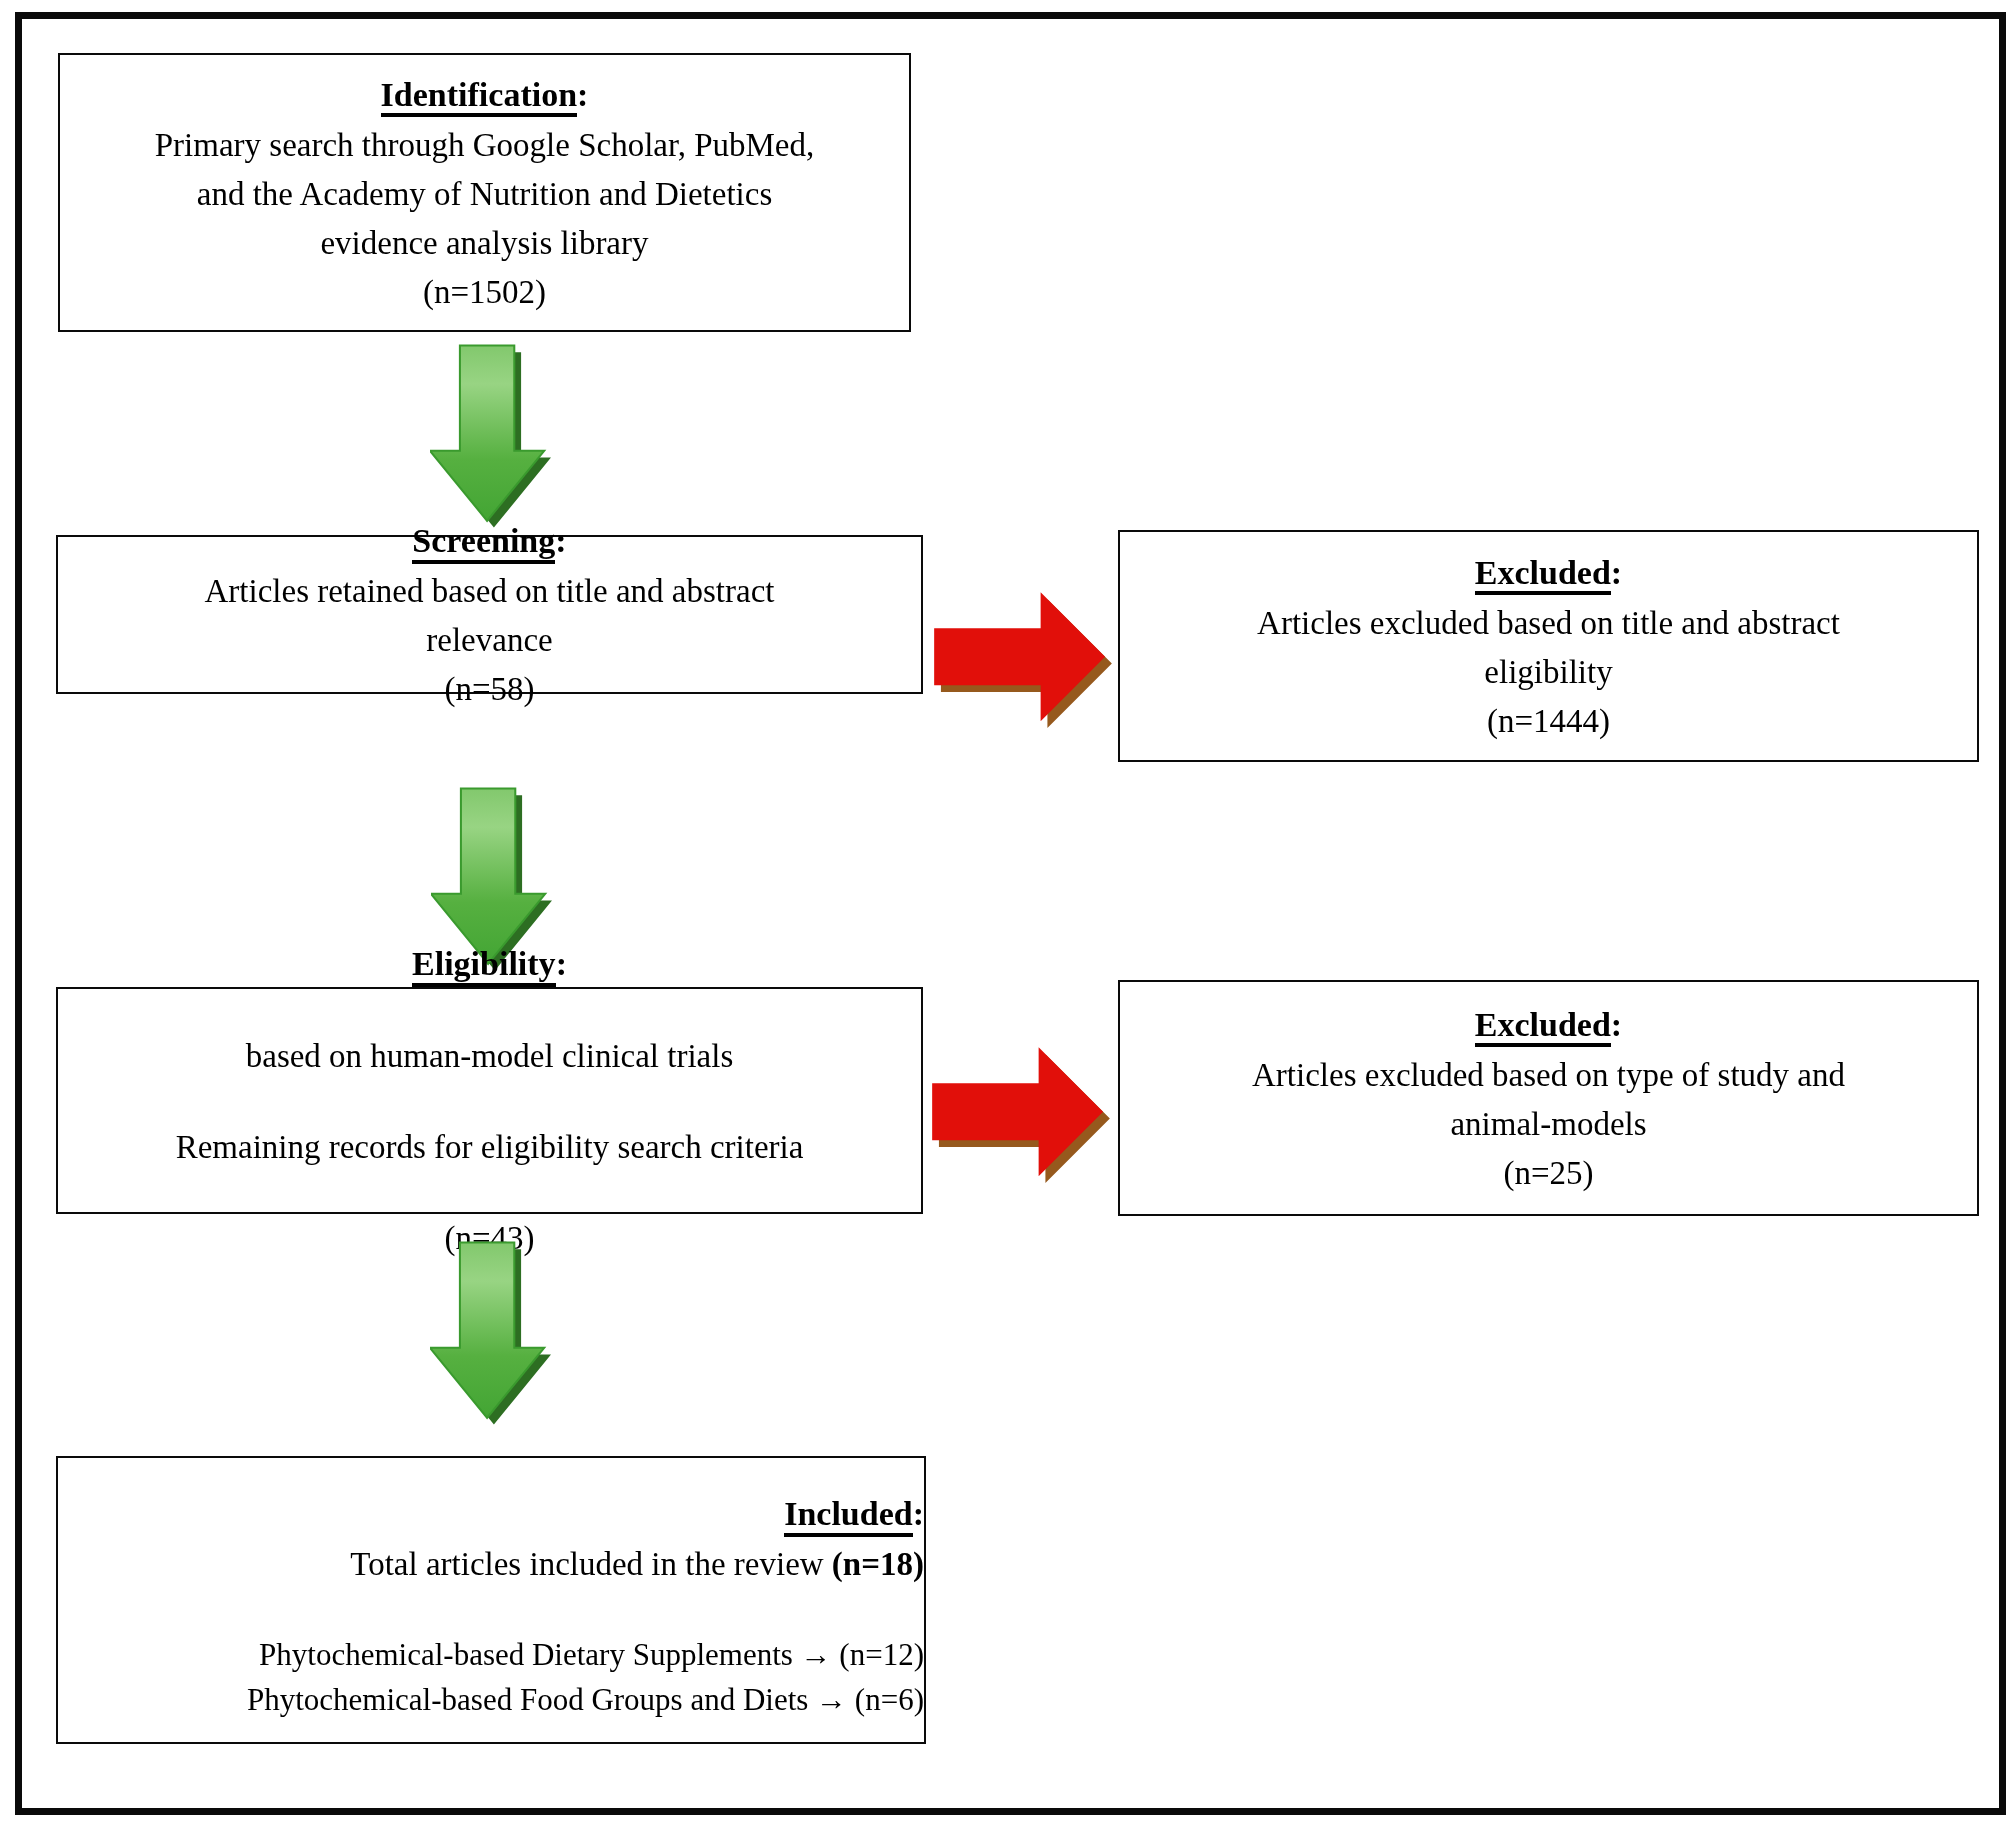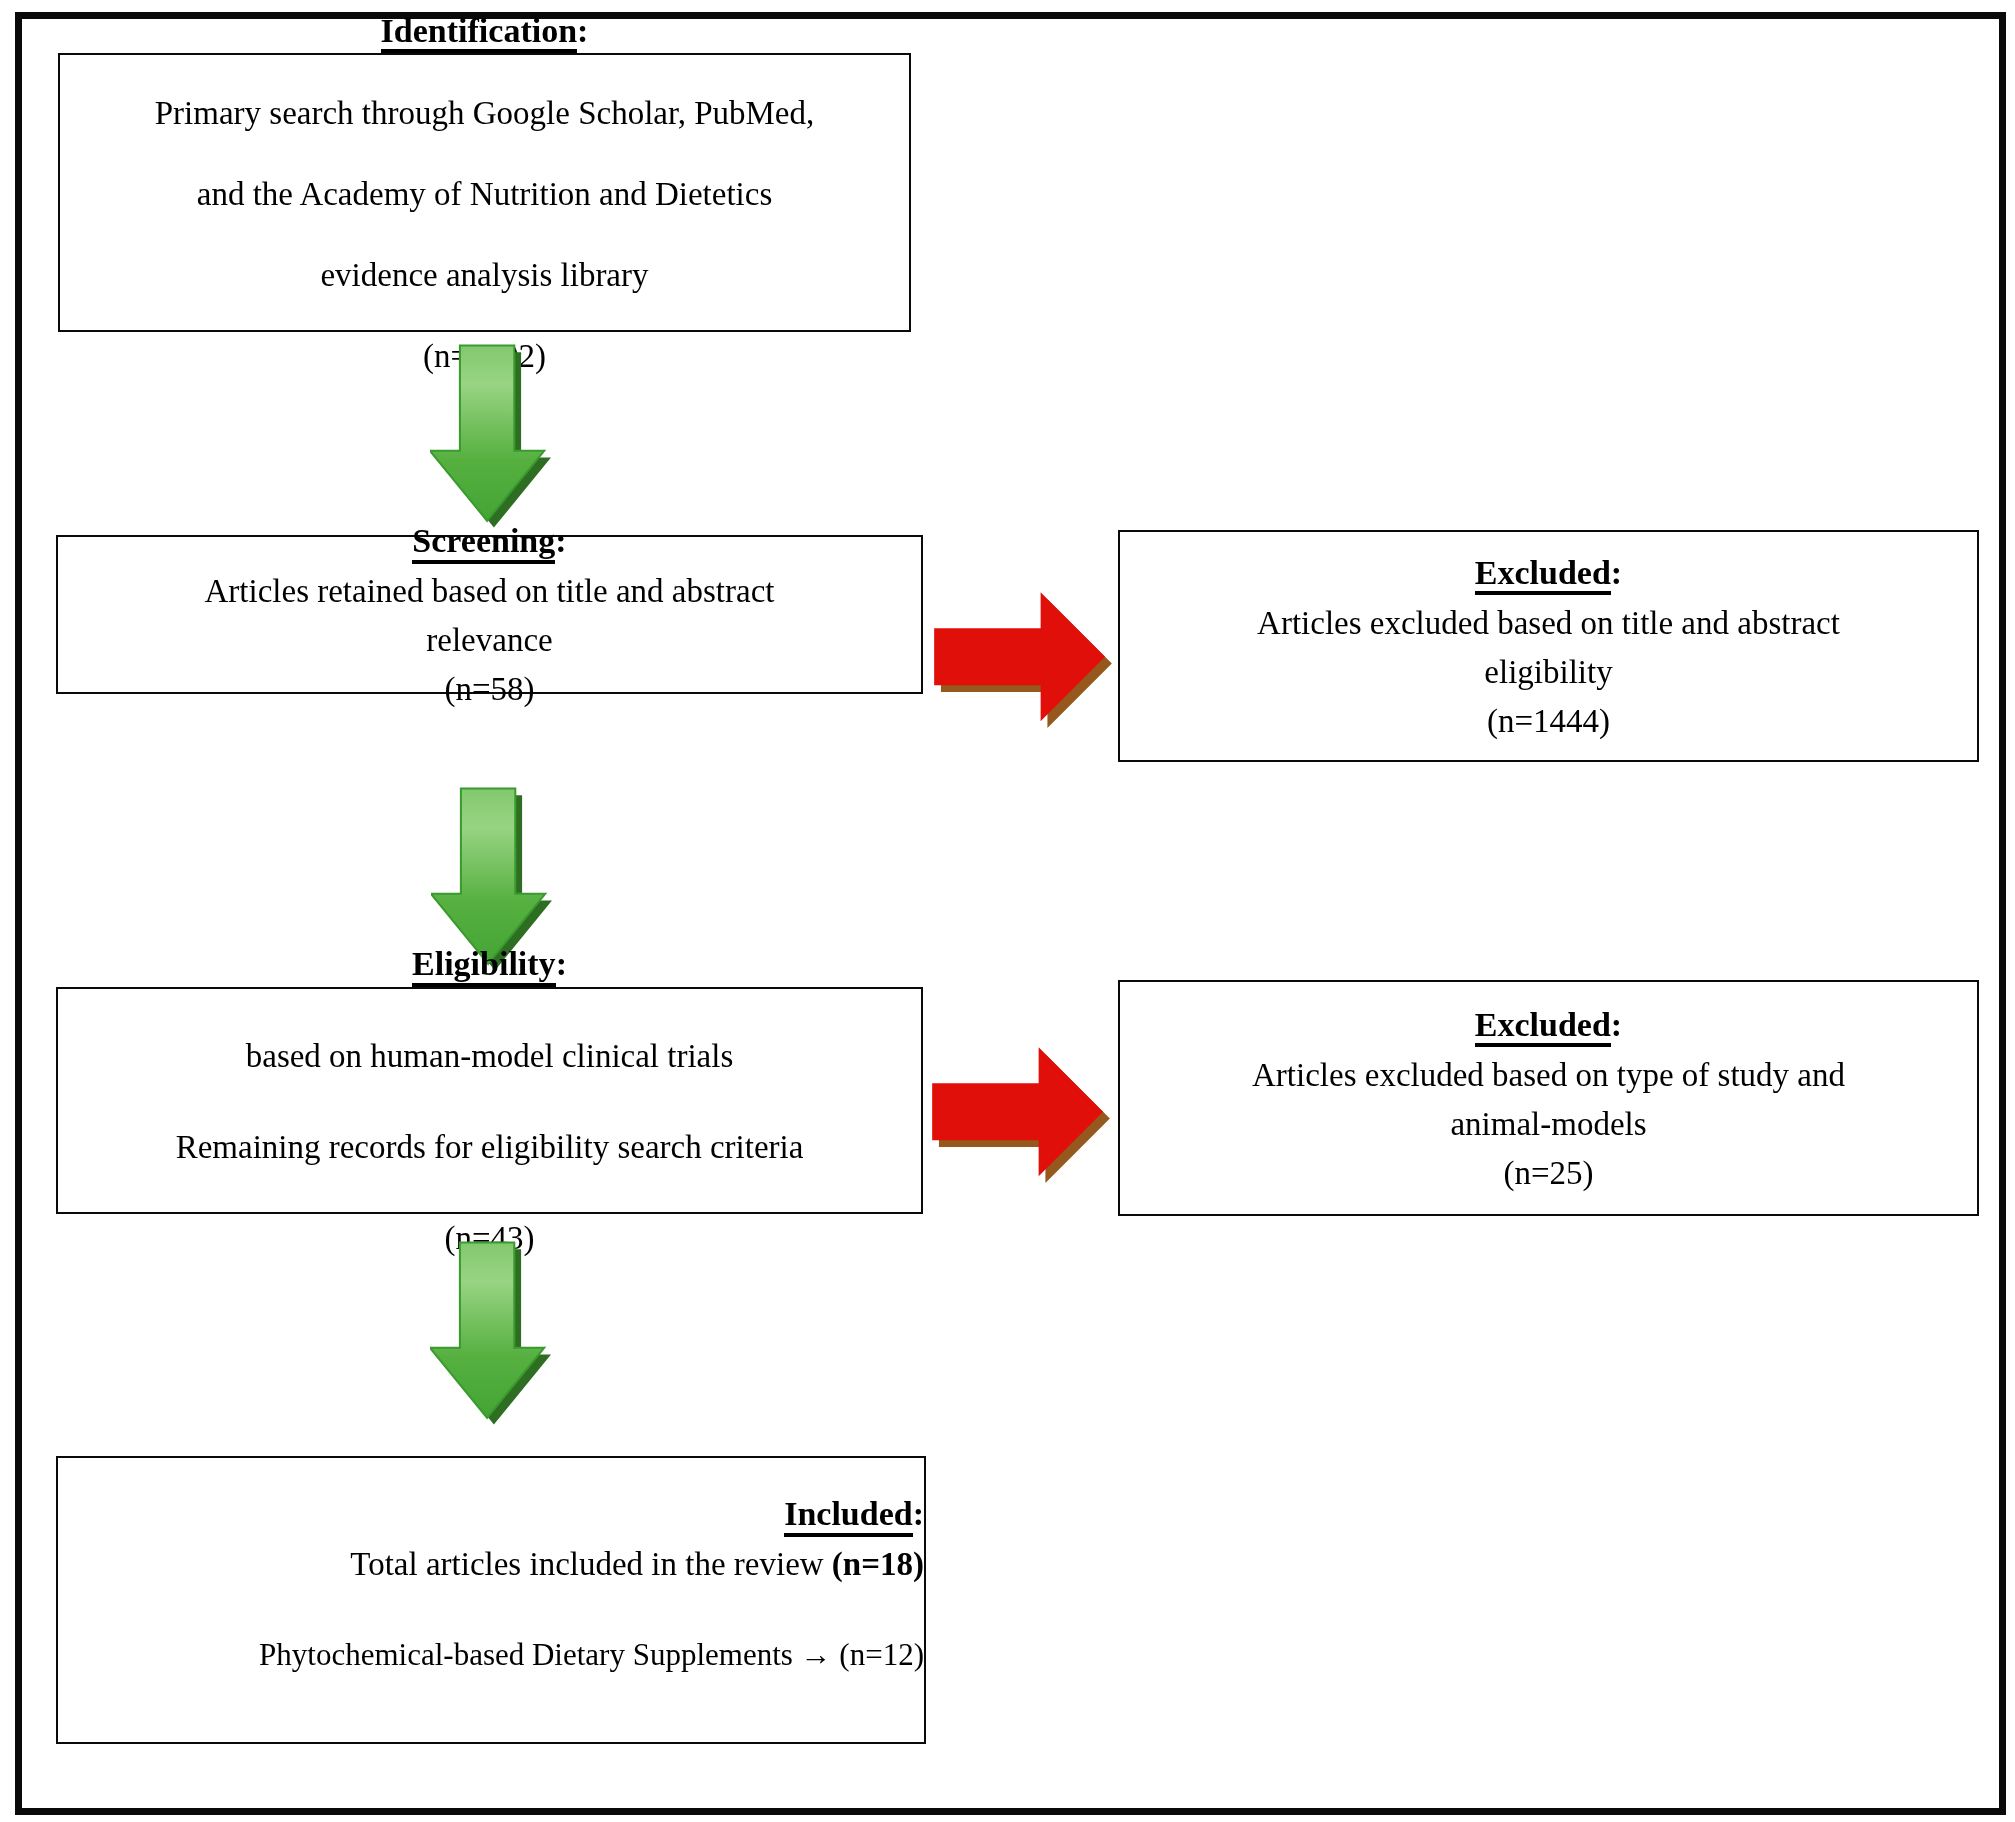--- a/index.html
+++ b/index.html
@@ -35,21 +35,21 @@
     padding-bottom:0.7px;
   }
   .box-line{
     font-size:33px;line-height:49px;white-space:nowrap;
   }
   .sub-line{
     font-size:31px;line-height:45px;white-space:nowrap;margin-left:8px;
   }
   .bold{font-weight:bold;}
   .spacer{height:43px;}
-  #box-identification{left:58px;top:53px;width:853px;height:279px;gap:32px;}
+  #box-identification{left:58px;top:53px;width:853px;height:279px;}
   #box-screening{left:56px;top:535px;width:867px;height:159px;}
   #box-excluded1{left:1118px;top:530px;width:861px;height:232px;}
   #box-eligibility{left:56px;top:987px;width:867px;height:227px;gap:42px;}
   #box-excluded2{left:1118px;top:980px;width:861px;height:236px;}
   #box-included{
     left:56px;top:1456px;width:870px;height:288px;
     justify-content:flex-start;padding-top:30px;align-items:flex-end;
   }
   .arrow-svg{position:absolute;display:block;}
   #green-arrow-1{left:430px;top:344px;}
@@ -143,16 +143,17 @@
   <svg class="arrow-svg" id="green-arrow-3" width="121" height="185" viewBox="0 0 178 272">
     <polygon class="green-shadow" transform="translate(10,10)" points="44,2 124,2 124,157 168,157 84,260 0,157 44,157"></polygon>
     <polygon class="green-main" points="44,2 124,2 124,157 168,157 84,260 0,157 44,157"></polygon>
   </svg>
 
   <div class="flow-box" id="box-included">
     <div class="box-title"><span class="title-underline">Included</span><span>:</span></div>
     <div class="box-line"><span>Total articles included in the review </span><span class="bold">(n=18)</span></div>
     <div class="spacer"></div>
     <div class="sub-line"><span>Phytochemical-based Dietary Supplements </span><span>→</span><span> (n=12)</span></div>
+    <div class="sub-line"><span>Phytochemical-based Food Groups and Diets </span><span>→</span><span> (n=6)</span></div>
   </div>
 
 </div>
 
 
 </body></html>

